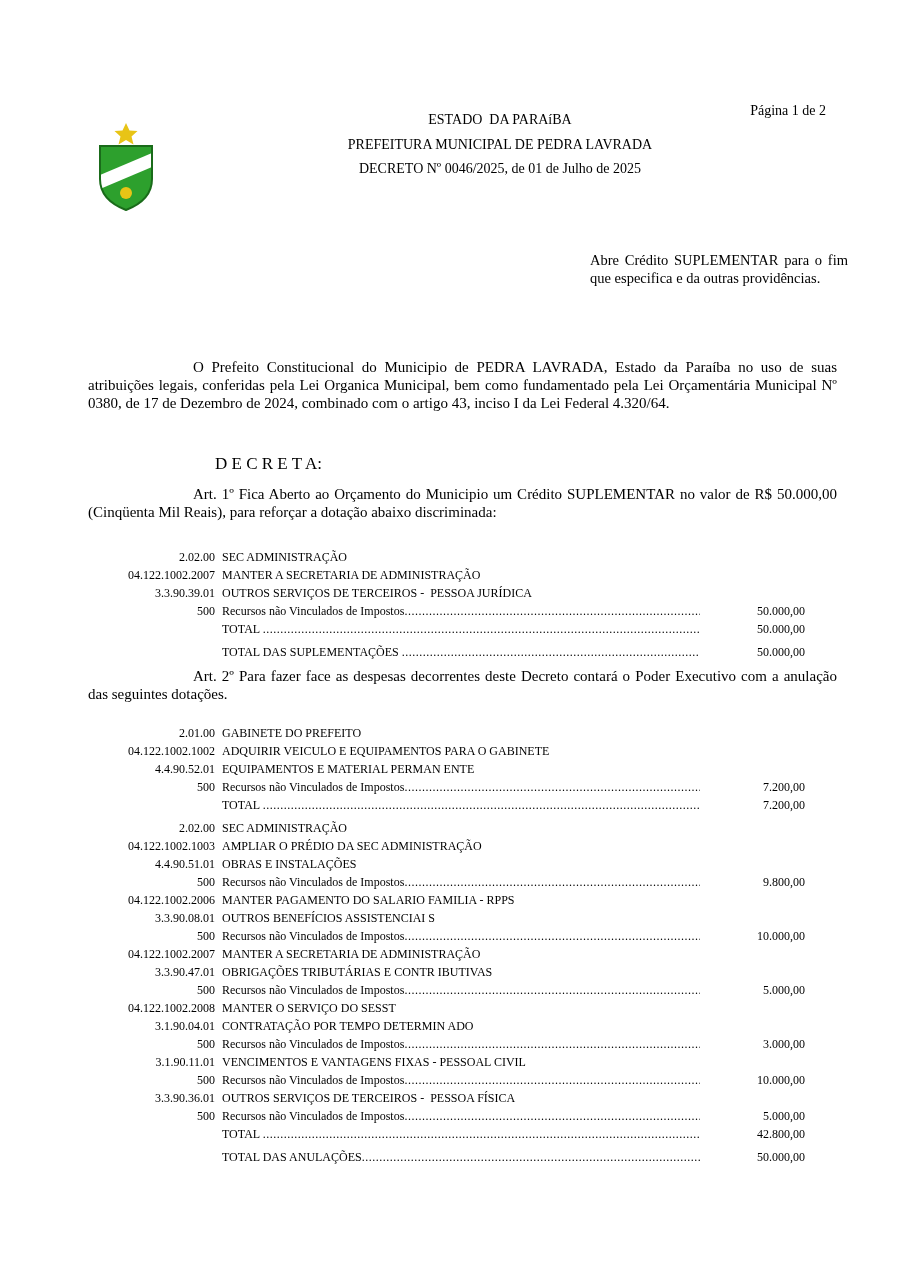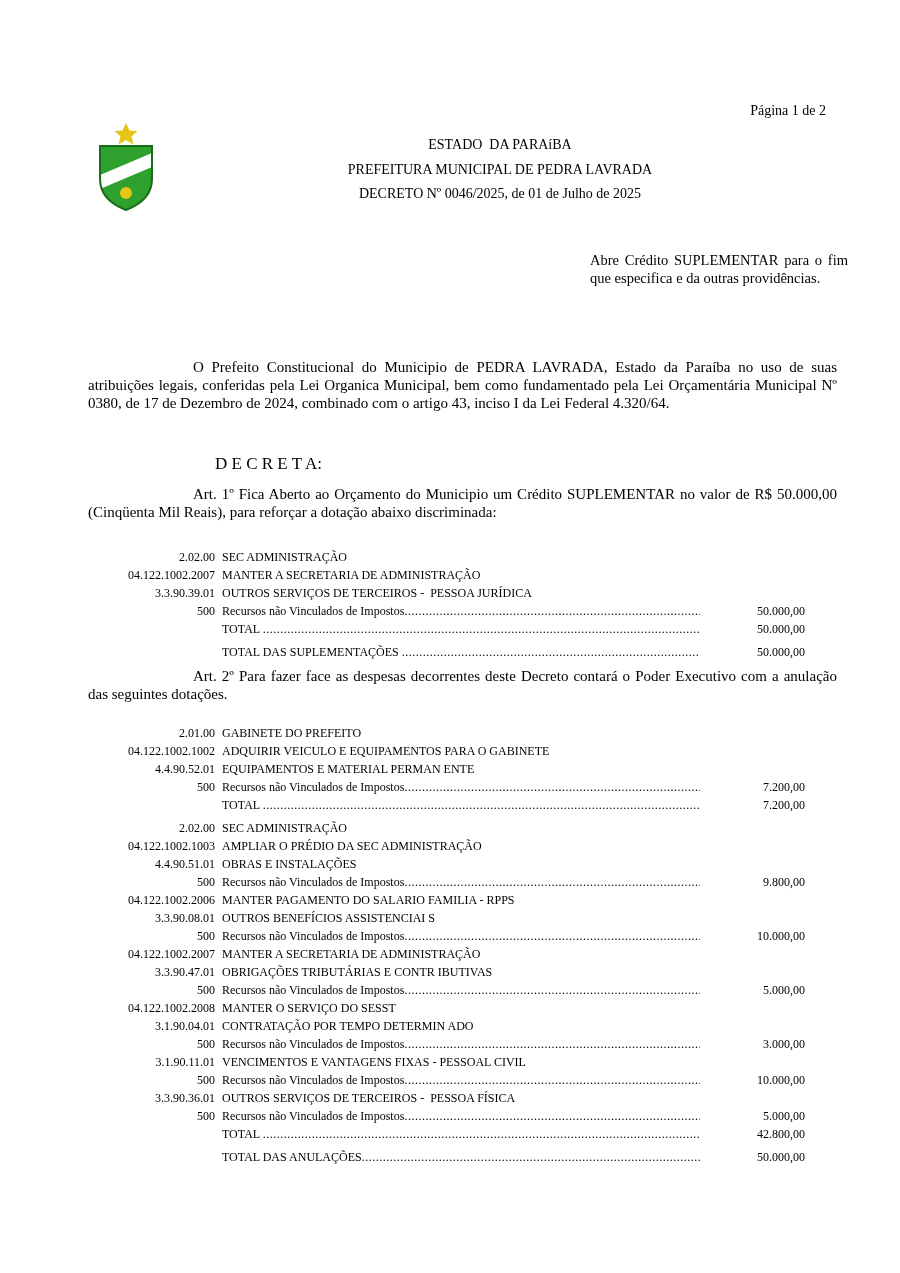--- a/index.html
+++ b/index.html
@@ -24,21 +24,21 @@
     line-height: 15px;
   }
   .crest {
     position: absolute;
     left: 93px;
     top: 123px;
   }
   .header-text {
     position: absolute;
     left: 100px;
-    top: 133px;
+    top: 108px;
     width: 800px;
     text-align: center;
   }
   .header-line {
     font-size: 14px;
     line-height: 24.5px;
     white-space: pre-wrap;
   }
   .summary {
     position: absolute;

